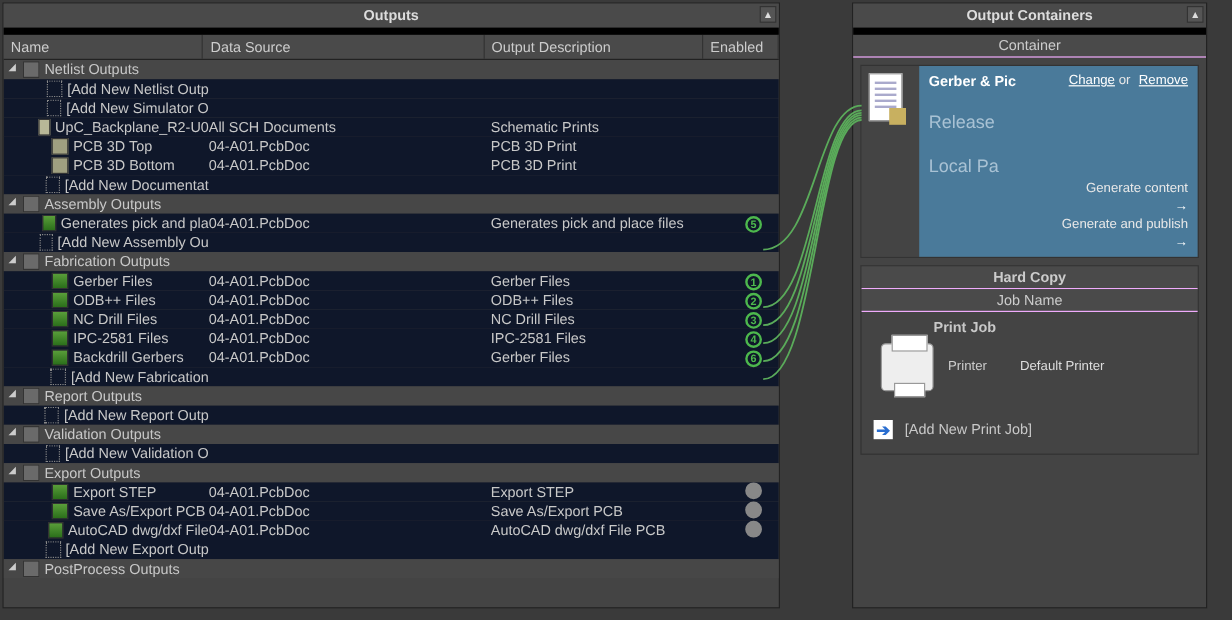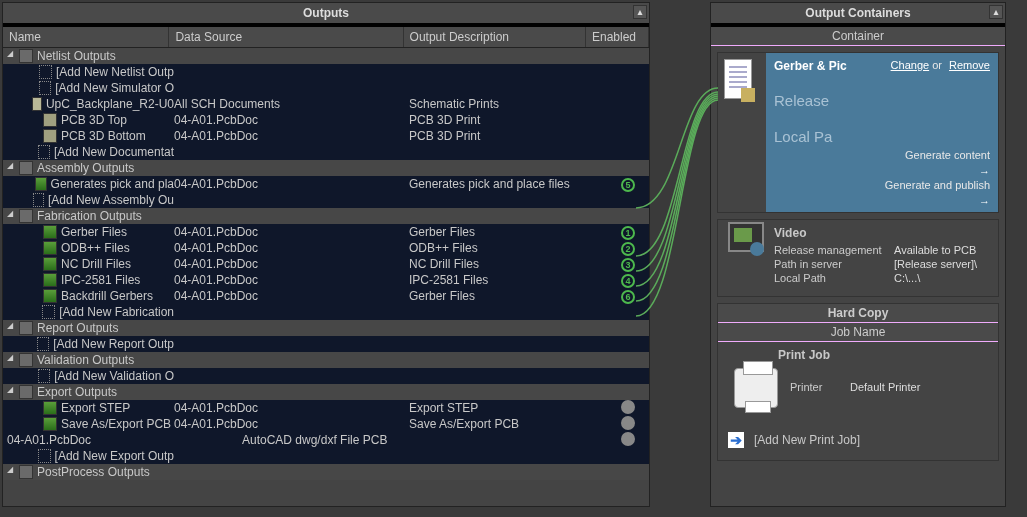--- a/index.html
+++ b/index.html
@@ -20,21 +20,21 @@
   }
   .panel-left { left: 2px; top: 2px; width: 648px; height: 505px; }
   .panel-right { left: 710px; top: 2px; width: 296px; height: 505px; }
 
   .title-bar {
     background: #4a4a4a;
     color: #ddd;
     text-align: center;
     font-weight: bold;
     padding: 3px 0;
-    border-bottom: 4px solid #000000;
+    border-bottom: 6px solid #000000;
     position: relative;
   }
   .scroll-top {
     position: absolute; right: 2px; top: 2px; width: 14px; height: 14px;
     background: #555; border: 1px solid #333; font-size: 9px; line-height:12px; text-align:center;
   }
   .header-row {
     display: flex;
     background: #4a4a4a;
     border-bottom: 1px solid #222;
@@ -368,20 +368,25 @@
       <div class="col-n">
           <span class="indent2"></span>
           <span class="icon green"></span>
           <span>Save As/Export PCB</span>
         </div>
       <div class="col-d">04-A01.PcbDoc</div>
       <div class="col-o">Save As/Export PCB</div>
       <div class="col-e"><span class="badge gray"></span></div>
       </div>
       <div class="row item">
+      <div class="col-n">
+          <span class="indent2"></span>
+          <span class="icon green"></span>
+          <span>AutoCAD dwg/dxf File</span>
+        </div>
       <div class="col-d">04-A01.PcbDoc</div>
       <div class="col-o">AutoCAD dwg/dxf File PCB</div>
       <div class="col-e"><span class="badge gray"></span></div>
       </div>
       <div class="row item">
         <div class="col-n">
           <span class="indent2"></span>
           <span class="icon add"></span>
           <span>[Add New Export Outp</span>
         </div>
@@ -423,36 +428,20 @@
             <span class="arrow">→</span>
           </span>
         <span>
             <span>Generate and publish</span> 
             <span class="arrow">→</span>
           </span>
       </div>
     </div>
   </div>
 
-  <div class="container-box" style="position:relative; padding:6px 6px 6px 56px; min-height:78px;">
-    <span class="vid-ico"></span>
-    <div class="video-title" style="margin-left:0;">Video</div>
-    <div class="kv" style="margin-left:0;">
-        <div class="k">Release management</div>
-        <div class="v">Available to PCB</div>
-      </div>
-    <div class="kv" style="margin-left:0;">
-        <div class="k">Path in server</div>
-        <div class="v">[Release server]\</div>
-      </div>
-    <div class="kv" style="margin-left:0;">
-        <div class="k">Local Path</div>
-        <div class="v">C:\...\</div>
-      </div>
-  </div>
 
   <div class="hardcopy">
     <div class="r-header" style="font-weight:bold;">Hard Copy</div>
     <div class="r-header">Job Name</div>
     <div style="padding:6px 10px;">
       <div style="font-weight:bold; margin-left:50px;">Print Job</div>
       <div style="display:flex; align-items:center;">
         <span class="printer-ico"></span>
         <div style="margin-left:6px;">
           <div class="kv" style="margin-left:0;">

